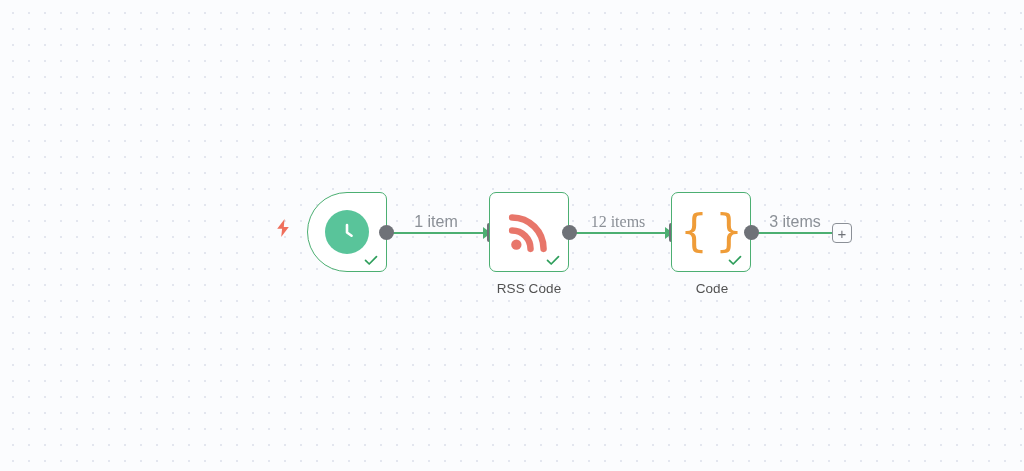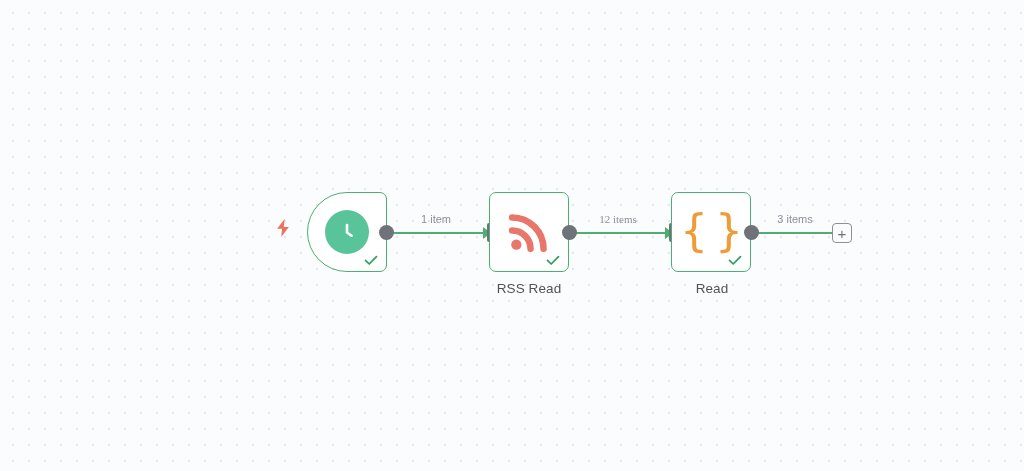--- a/index.html
+++ b/index.html
@@ -105,21 +105,21 @@
   }
 
   .wire {
     position: absolute;
     height: 2px;
     background: #4caf72;
   }
 
   .wire-label {
     position: absolute;
-    font-size: 11px;
+    font-size: 16px;
     color: #8b9097;
     white-space: nowrap;
     text-align: center;
   }
 
   .bolt {
     position: absolute;
     width: 16px;
     height: 18px;
     color: #ef6f5c;
@@ -186,29 +186,29 @@
       <path d="M3.2 11.2 a9.6 9.6 0 0 1 9.6 9.6" stroke="#e8766a" stroke-width="3.4" fill="none" stroke-linecap="round"></path>
       <path d="M3.2 4.4 a16.4 16.4 0 0 1 16.4 16.4" stroke="#e8766a" stroke-width="3.4" fill="none" stroke-linecap="round"></path>
     </svg>
     <span class="node-check">
       <svg viewBox="0 0 16 16" width="16" height="16" aria-hidden="true">
         <path d="M2.5 8.4 L6.2 12 L13.5 4.6" stroke="currentColor" stroke-width="1.7" fill="none" stroke-linecap="round" stroke-linejoin="round"></path>
       </svg>
     </span>
   </div>
   <div class="out-dot" style="left:562px; top:225px;"></div>
-  <div class="node-label" style="left:459px; top:281px; width:140px;">RSS Read</div>
+  <div class="node-label" style="left:459px; top:281px; width:140px;">RSS Code</div>
 
   <div class="in-port" style="left:669px; top:223px;"></div>
   <div class="node" style="left:671px; top:192px;">
     <span class="code-icon">{ }</span>
     <span class="node-check">
       <svg viewBox="0 0 16 16" width="16" height="16" aria-hidden="true">
         <path d="M2.5 8.4 L6.2 12 L13.5 4.6" stroke="currentColor" stroke-width="1.7" fill="none" stroke-linecap="round" stroke-linejoin="round"></path>
       </svg>
     </span>
   </div>
   <div class="out-dot" style="left:744px; top:225px;"></div>
-  <div class="node-label" style="left:642px; top:281px; width:140px;">Read</div>
+  <div class="node-label" style="left:642px; top:281px; width:140px;">Code</div>
 
   <div class="plus-button" style="left:832px; top:223px;">+</div>
 
 </div>
 
 </body></html>

